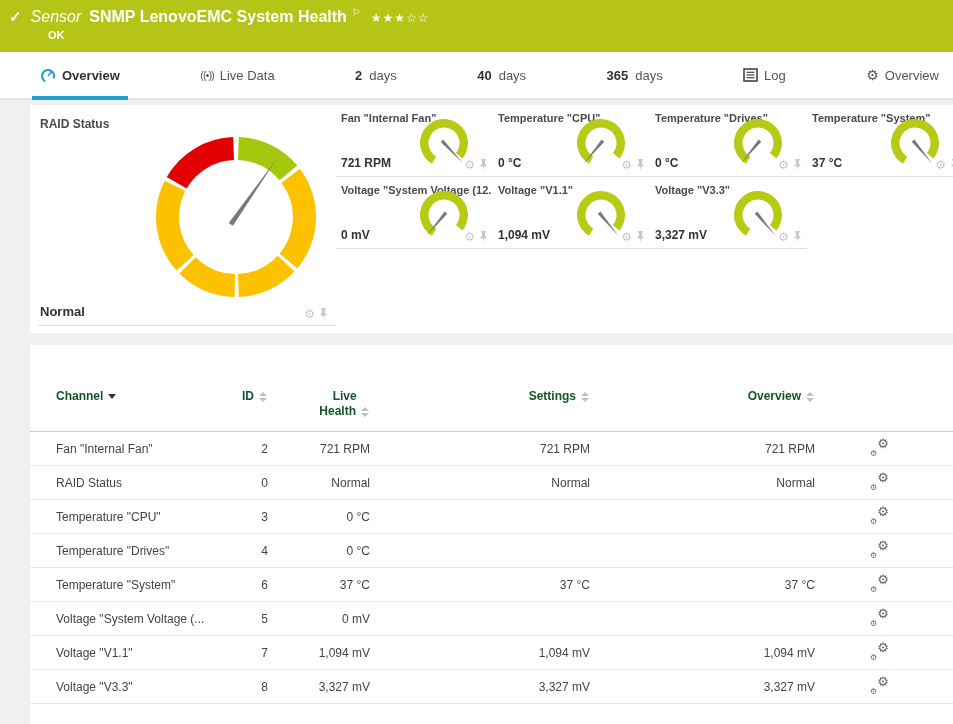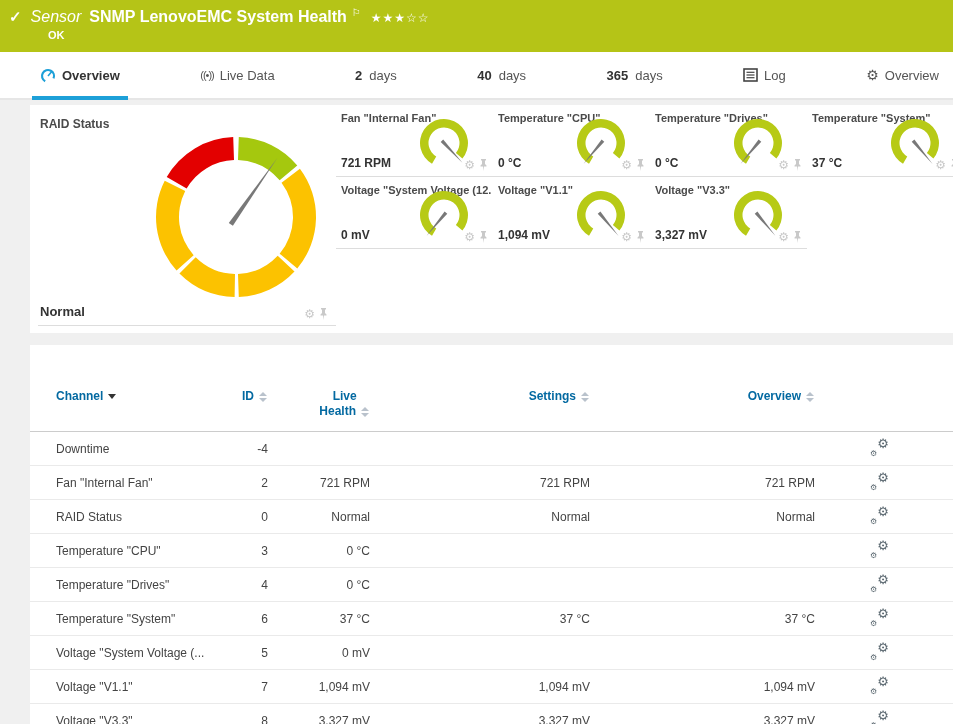--- a/index.html
+++ b/index.html
@@ -47,21 +47,21 @@
   
   .mini-grid{position:absolute;left:306px;top:0;width:628px;display:flex;flex-wrap:wrap;}
   .mini{width:157px;height:72px;position:relative;border-bottom:1px solid #ddd;box-sizing:border-box;}
   .mini-title{position:absolute;left:5px;top:7px;font-size:11px;font-weight:bold;color:#4a4a4a;
               white-space:nowrap;max-width:150px;overflow:hidden;}
   .mini-svg{position:absolute;right:20px;top:11px;}
   .mini-value{position:absolute;left:5px;bottom:6px;font-size:12px;font-weight:bold;color:#333;}
   .mini .cell-icons{position:absolute;right:5px;bottom:4px;}
   
   .panel-table table{border-collapse:collapse;table-layout:fixed;width:923px;margin-top:44px;}
-  .panel-table th{font-size:12px;color:#0369a1;font-weight:bold;text-align:right;vertical-align:top;
+  .panel-table th{font-size:12px;color:#14532d;font-weight:bold;text-align:right;vertical-align:top;
                   padding:0 0 12px 0;border-bottom:1px solid #ccc;}
   .panel-table th.channel{text-align:left;padding-left:26px;}
   .panel-table td{font-size:12px;color:#444;height:33px;text-align:right;
                   border-bottom:1px solid #eaeaea;padding:0;white-space:nowrap;overflow:hidden;}
   .panel-table td.channel{text-align:left;padding-left:26px;}
   .panel-table td.gearcell{text-align:left;padding-left:55px;overflow:visible;}
   .lastvalue-hdr{display:inline-block;text-align:center;line-height:15px;}
   .sort{display:inline-block;width:9px;vertical-align:middle;margin-left:5px;}
   .sort i{display:block;width:0;height:0;border-left:4px solid transparent;border-right:4px solid transparent;}
   .sort .s-up{border-bottom:4px solid #b9c2cc;margin-bottom:2px;}
@@ -278,29 +278,20 @@
           <span>Settings</span><span class="sort"><i class="s-up"></i><i class="s-dn"></i></span>
         </th>
         <th>
           <span>Overview</span><span class="sort"><i class="s-up"></i><i class="s-dn"></i></span>
         </th>
         <th></th>
       </tr>
     </thead>
     <tbody id="channel-tbody">
   <tr>
-    <td class="channel">Downtime</td>
-    <td>-4</td>
-    <td></td>
-    <td></td>
-    <td></td>
-    <td class="gearcell"><span class="chan-gear">
-      <span class="g1">⚙</span><span class="g2">⚙</span></span></td>
-  </tr>
-  <tr>
     <td class="channel">Fan "Internal Fan"</td>
     <td>2</td>
     <td>721 RPM</td>
     <td>721 RPM</td>
     <td>721 RPM</td>
     <td class="gearcell"><span class="chan-gear">
       <span class="g1">⚙</span><span class="g2">⚙</span></span></td>
   </tr>
   <tr>
     <td class="channel">RAID Status</td>

